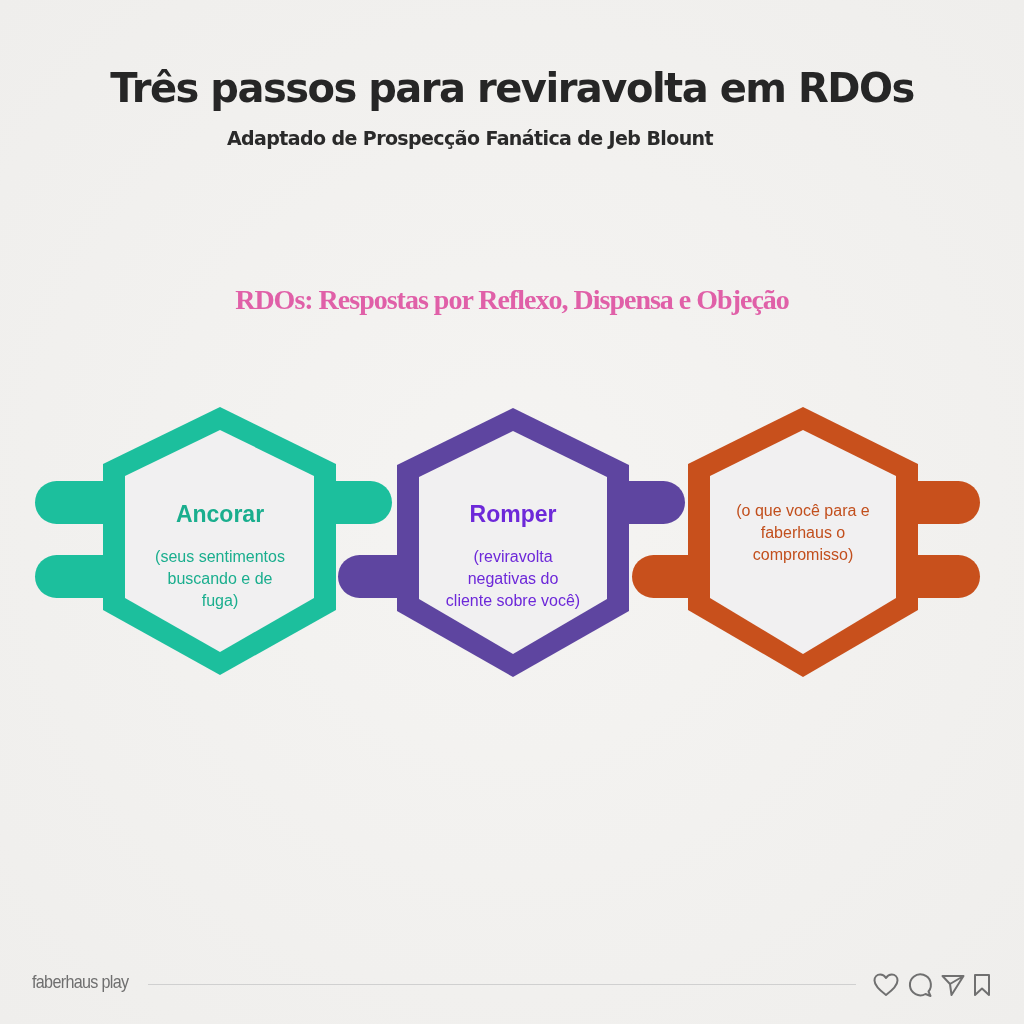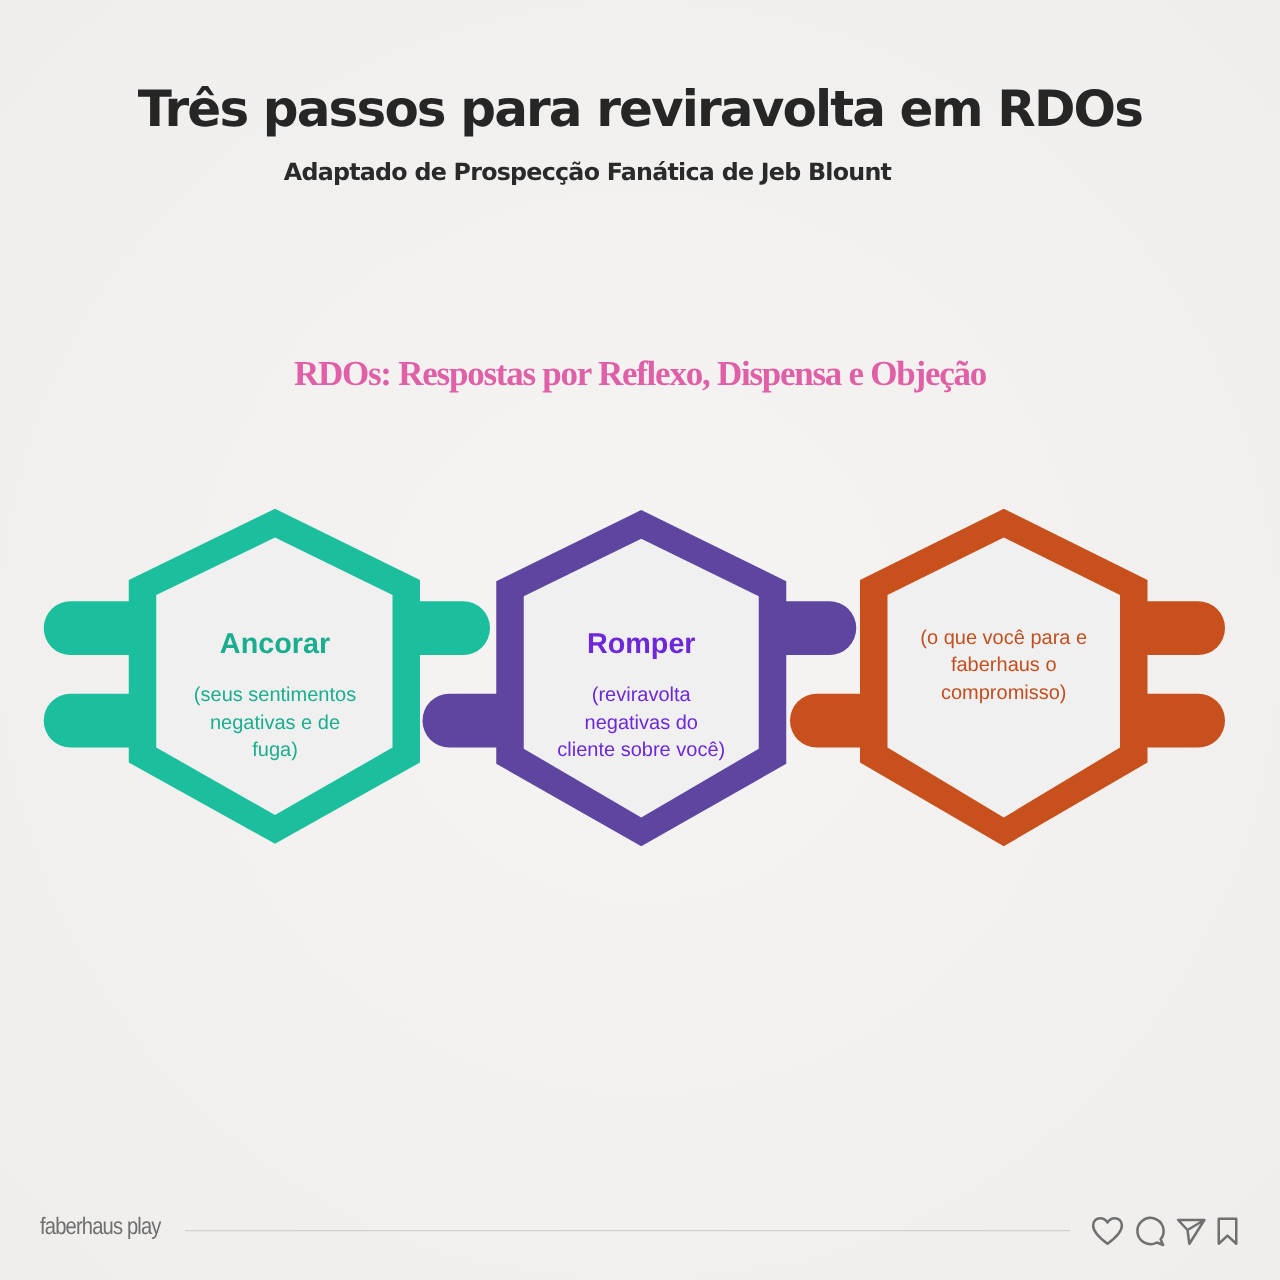--- a/index.html
+++ b/index.html
@@ -138,21 +138,21 @@
     <rect x="895" y="481" width="85" height="43" rx="21.5" fill="#c8501c"></rect>
     <rect x="895" y="555" width="85" height="43" rx="21.5" fill="#c8501c"></rect>
     <polygon points="803,407 918,464 918,610 803,677 688,610 688,464" fill="#c8501c"></polygon>
     <polygon points="803,430 896,476 896,598 803,654 710,598 710,476" fill="#f1f0f1"></polygon>
   </g>
 </svg>
 
 <div class="step-text" style="left:130px; top:500px; width:180px; color:#1aae8e;">
   <span class="step-label">Ancorar</span>
   <span class="step-desc">(seus sentimentos</span>
-  <span class="step-desc">negativas e de</span>
+  <span class="step-desc">buscando e de</span>
   <span class="step-desc">fuga)</span>
 </div>
 
 <div class="step-text" style="left:418px; top:500px; width:190px; color:#6d28d9;">
   <span class="step-label">Romper</span>
   <span class="step-desc">(reviravolta</span>
   <span class="step-desc">negativas do</span>
   <span class="step-desc">cliente sobre você)</span>
 </div>
 

